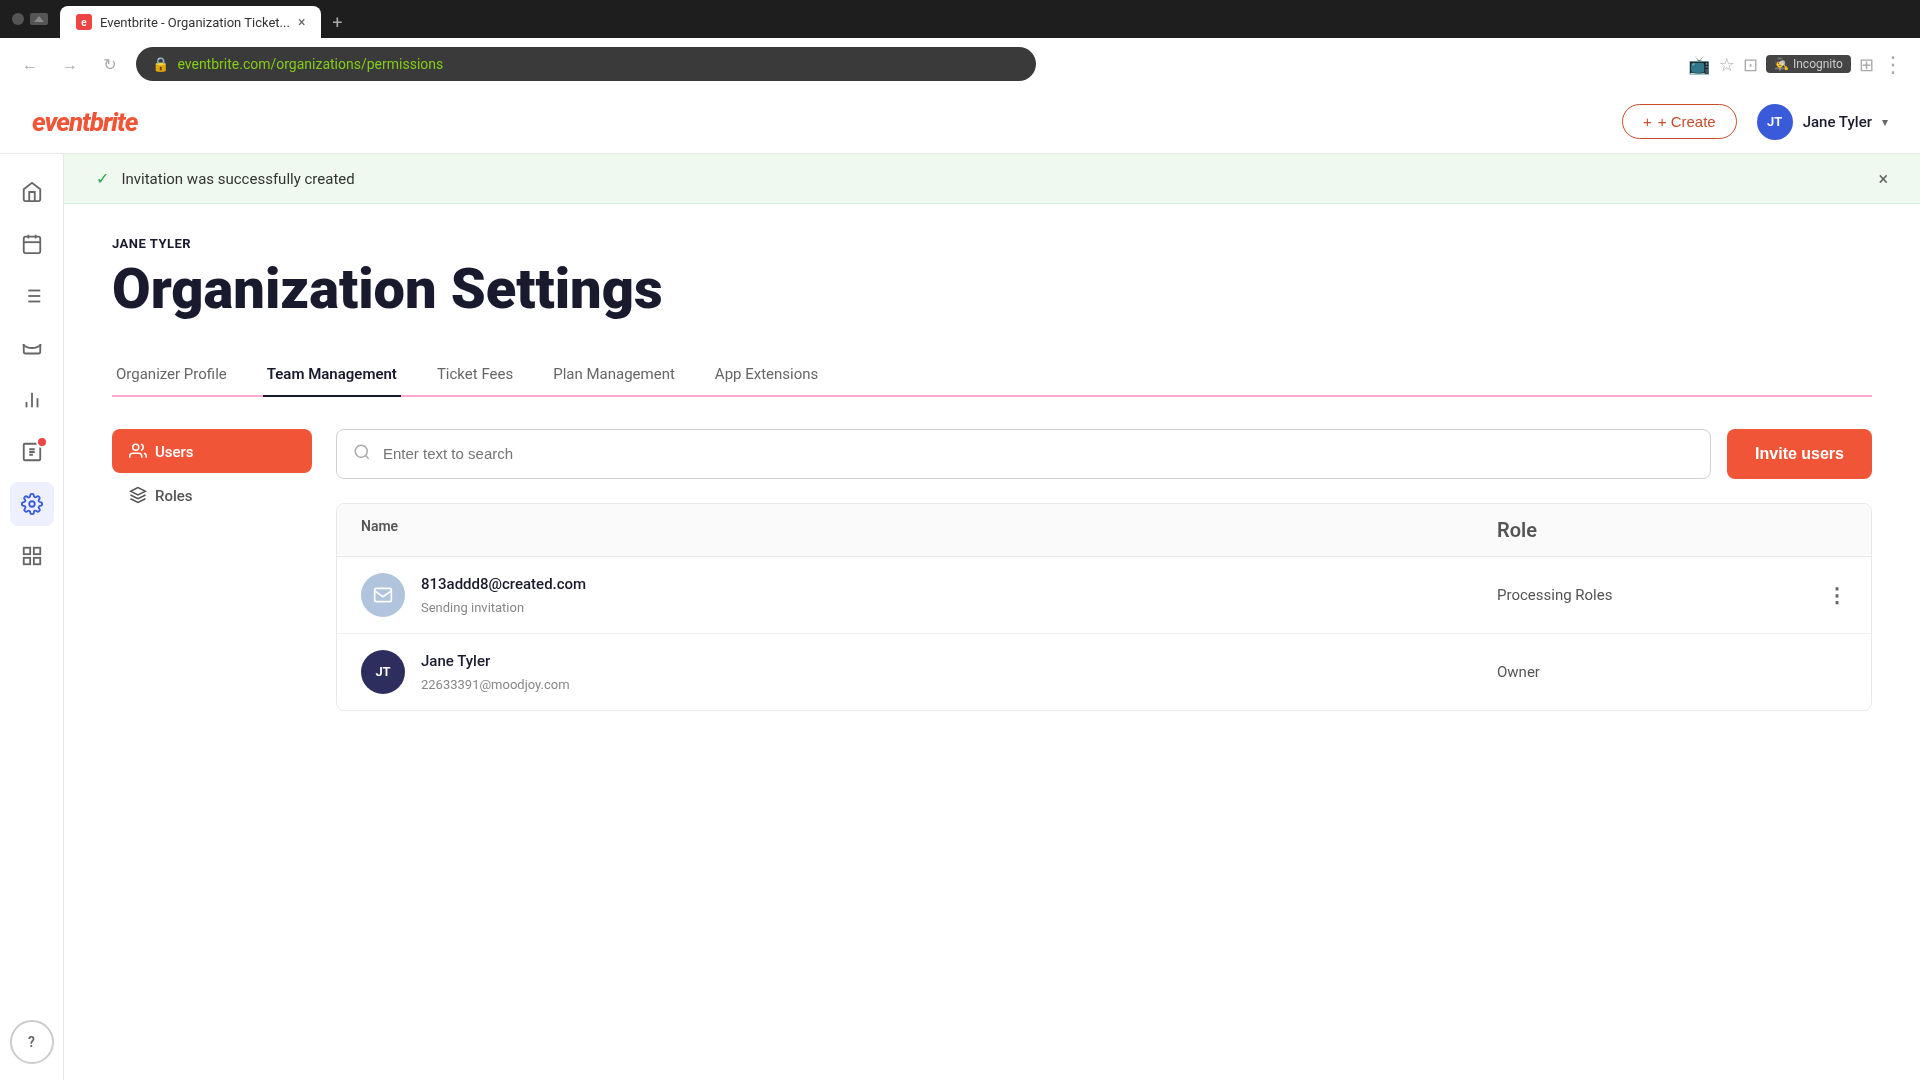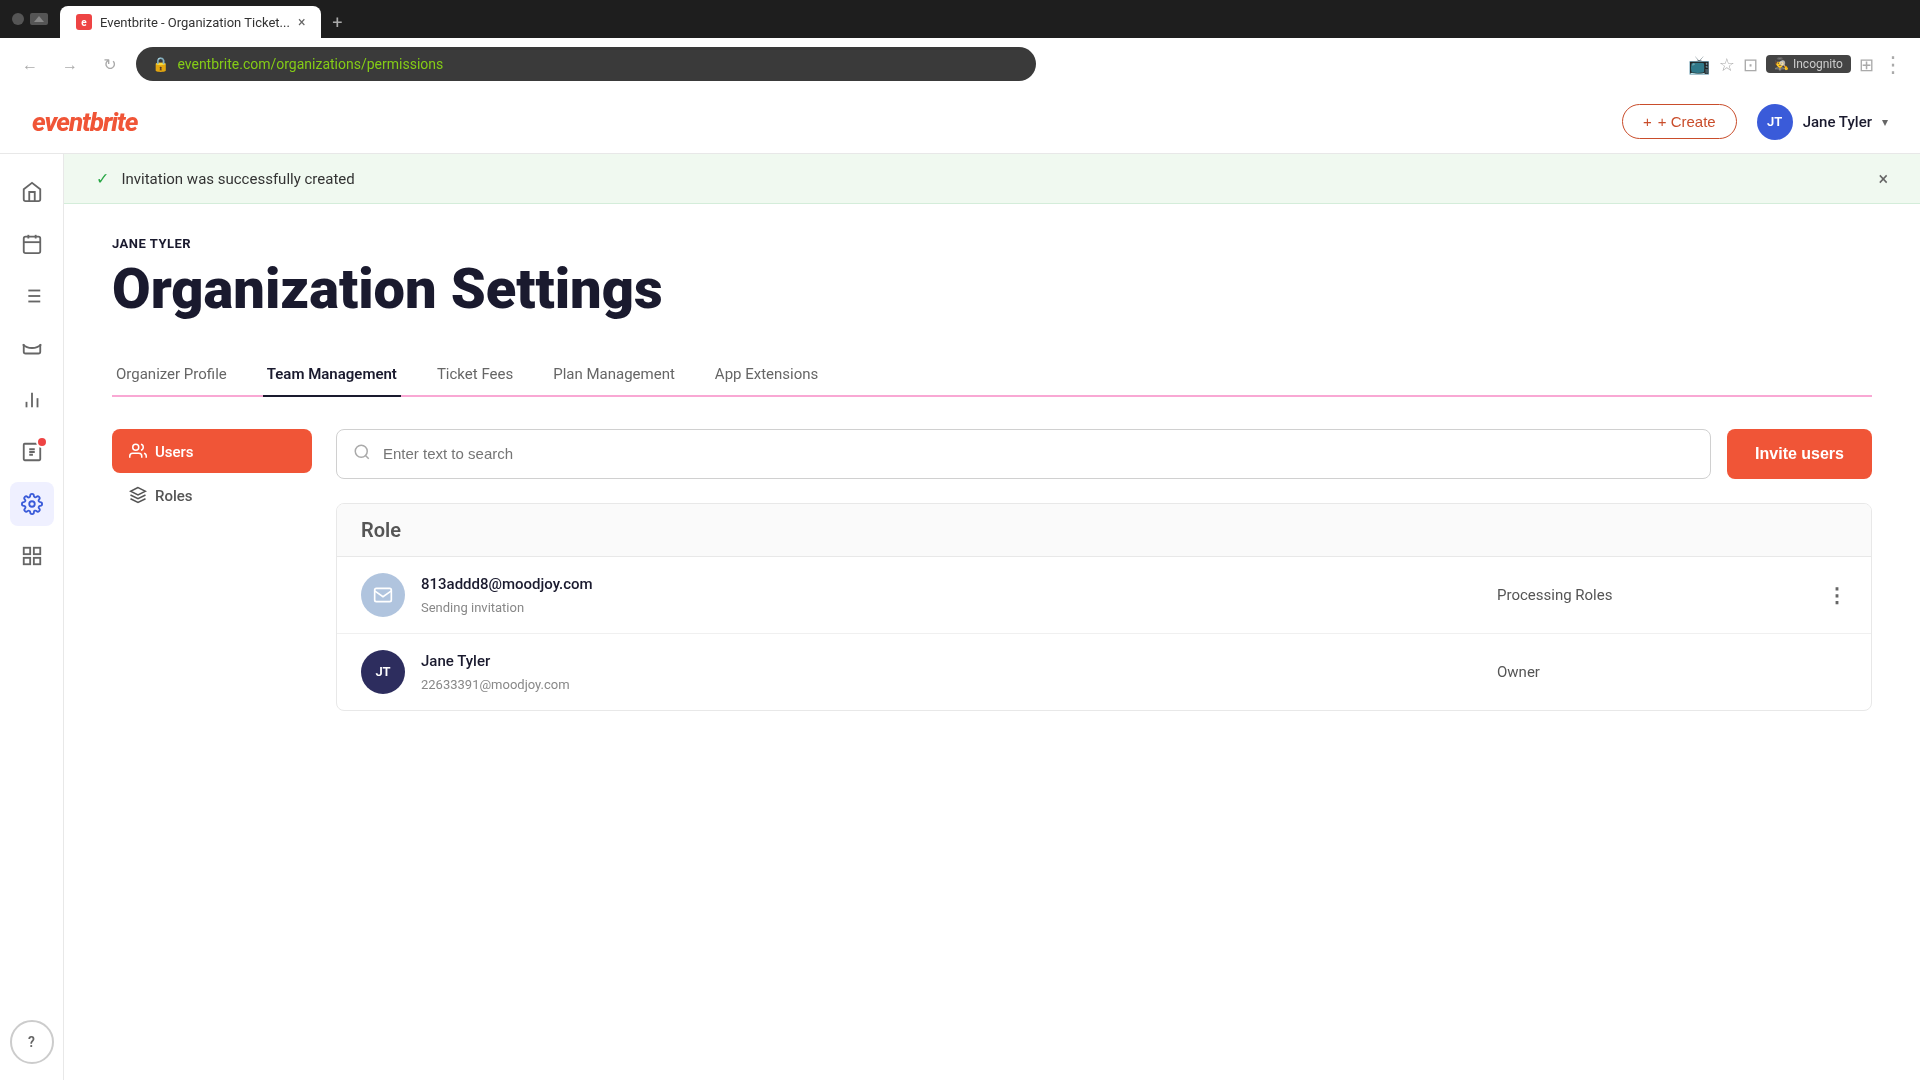--- a/index.html
+++ b/index.html
@@ -281,34 +281,35 @@
                       <line x1="21" y1="21" x2="16.65" y2="16.65"></line>
                     </svg>
                 </span>
                 <input class="search-input" type="text" placeholder="Enter text to search" style="">
               </div>
               <button class="invite-btn">Invite users</button>
             </div>
 
             <div class="users-table">
               <div class="table-header">
+                <div class="col-name">Name</div>
                 <div class="col-role">Role</div>
                 <div class="col-actions"></div>
               </div>
 
               <div class="table-row">
                 <div class="user-info">
                   <div class="user-avatar-sm avatar-email">
                     <svg width="20" height="20" viewBox="0 0 24 24" fill="none" stroke="white" stroke-width="2">
                         <rect x="2" y="4" width="20" height="16" rx="2"></rect>
                         <path d="M22 7l-10 7L2 7"></path>
                       </svg>
                   </div>
                   <div class="user-details">
-                    <span class="user-primary">813addd8@moodjoy.com</span>
+                    <span class="user-primary">813addd8@created.com</span>
                     <span class="user-secondary">Sending invitation</span>
                   </div>
                 </div>
                 <div class="user-role">Processing Roles</div>
                 <div class="row-actions">
                   <span class="more-btn">⋮</span>
                 </div>
               </div>
 
               <div class="table-row">

